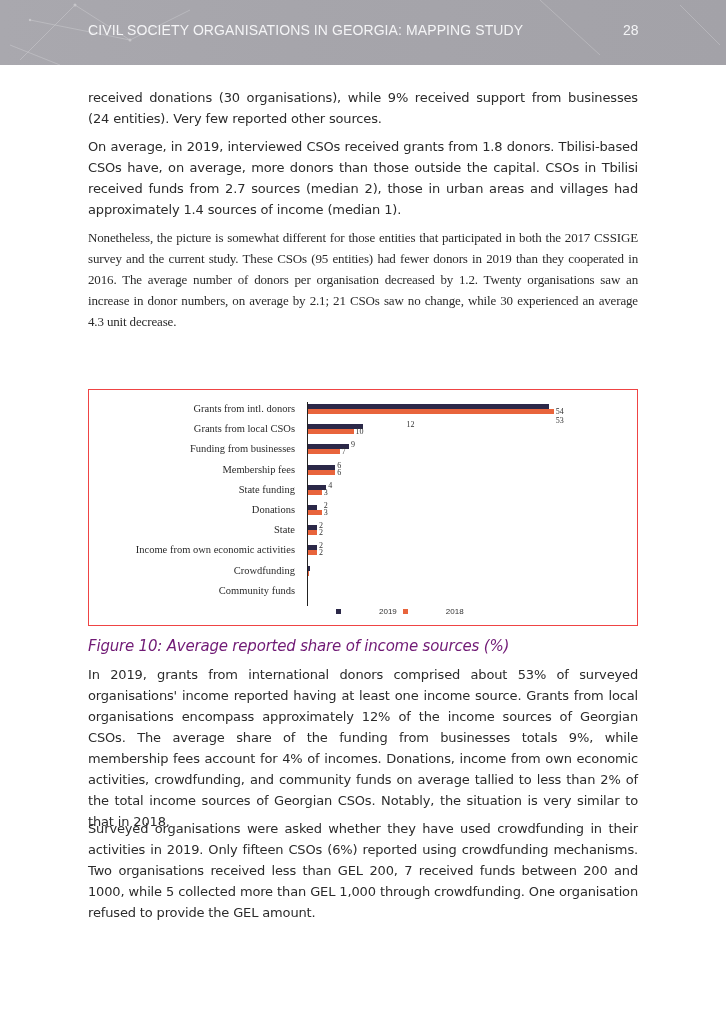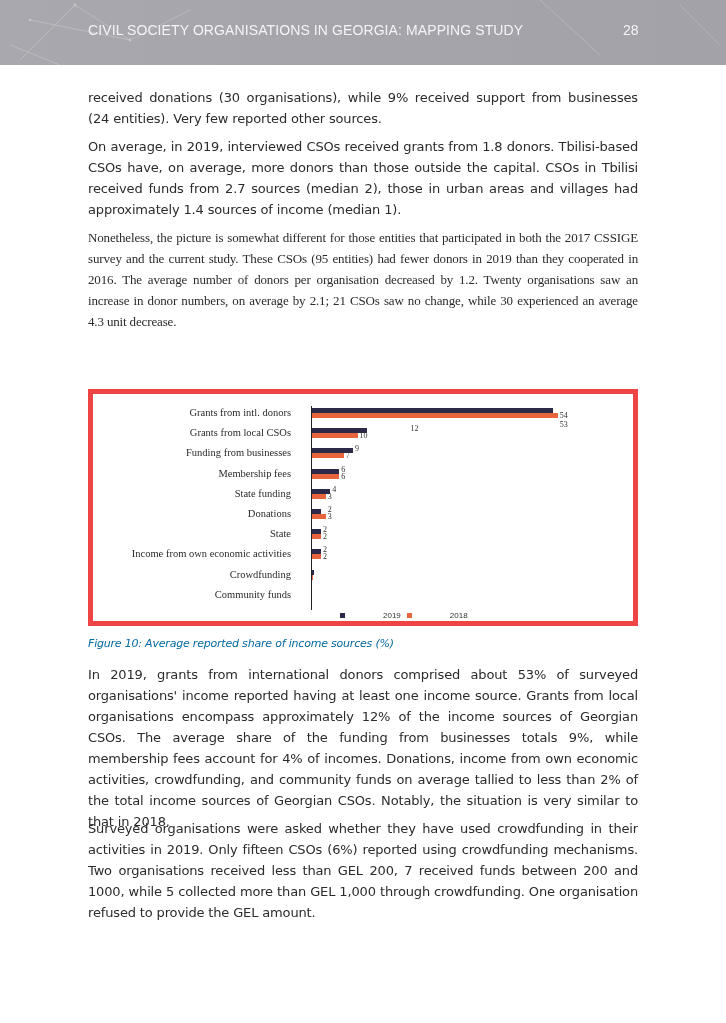--- a/index.html
+++ b/index.html
@@ -28,40 +28,40 @@
     text-align: justify; color: #2b2b2b; letter-spacing: -0.15px;
   }
   #p1 { top: 87px; }
   #p2 { top: 136px; }
   #p3 { top: 227px; font-family: Liberation Serif, serif; }
   #p4 { top: 664px; }
   #p5 { top: 818px; }
 
   .chart-frame {
     position: absolute; left: 88px; top: 389px; width: 550px; height: 237px;
-    border: 5px solid #ef4444; background: #fff;
+    border: 1px solid #ef4444; background: #fff;
   }
   .chart-label {
     position: absolute; right: 342px; width: 230px; text-align: right;
     font-family: "Liberation Serif", serif; font-size: 10.5px; color: #2a2a2a;
     line-height: 12px;
   }
   .axis-line { position: absolute; left: 218px; top: 12px; width: 1px; height: 204px; background: #222; }
   .bar { position: absolute; height: 5px; }
   .bar.y2019 { background: #2b2848; }
   .bar.y2018 { background: #e8643c; }
   .val { position: absolute; font-family: "Liberation Serif", serif; font-size: 8px; color: #333; line-height: 8px; }
 
   .legend { position: absolute; left: 247px; top: 217px; font-family: "Liberation Sans", sans-serif; font-size: 8px; color: #333; display: flex; align-items: center; }
   .legend .sw { display: inline-block; width: 5px; height: 5px; margin-right: 2px; }
   .legend .item { display: flex; align-items: center; margin-right: 6px; gap: 36px; }
 
   .caption {
     position: absolute; left: 88px; top: 637px;
-    font-family: "DejaVu Sans", sans-serif; font-style: italic; font-size: 11px; color: #0369a1;
+    font-family: "DejaVu Sans", sans-serif; font-style: italic; font-size: 15px; color: #701a75;
     letter-spacing: -0.2px;
   }
 </style>
 </head>
 <body>
 
 <div class="header">
   <svg class="deco" viewBox="0 0 726 65">
     <g stroke="#ffffff" stroke-width="0.6" fill="none">
       <line x1="20" y1="60" x2="75" y2="5"></line>

